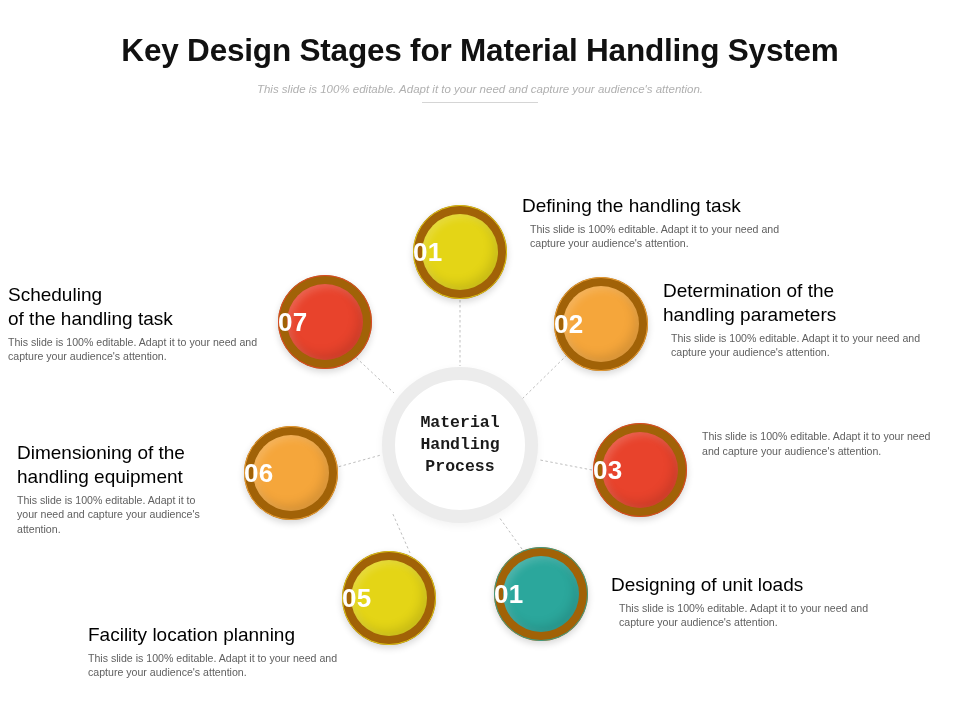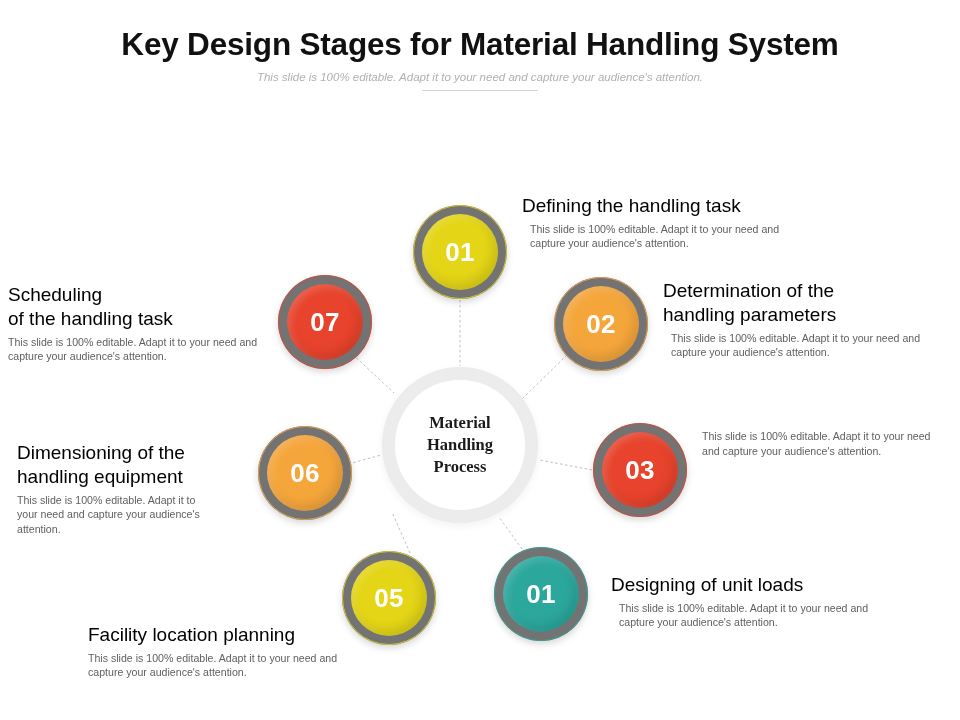--- a/index.html
+++ b/index.html
@@ -25,21 +25,21 @@
 
   
   .header {
     position: absolute;
     top: 0;
     left: 0;
     width: 960px;
     text-align: center;
   }
   .slide-title {
-    margin: 0;
+    margin: 6px;
     padding-top: 26px;
     font-size: 31.5px;
     font-weight: bold;
     color: #111111;
     letter-spacing: -0.2px;
     line-height: 1.15;
     font-family: "Liberation Sans", sans-serif;
   }
   .slide-subtitle {
     margin: 0;
@@ -89,34 +89,34 @@
     align-items: center;
     justify-content: center;
   }
   .hub-label {
     font-size: 16.5px;
     font-weight: bold;
     color: #1a1a1a;
     text-align: center;
     line-height: 1.32;
     white-space: pre-line;
-    font-family: Liberation Serif, serif;
+    font-family: Liberation Mono, monospace;
   }
 
   
   .node {
     position: absolute;
     width: 94px;
     height: 94px;
     border-radius: 50%;
     box-sizing: border-box;
     display: flex;
     align-items: center;
-    justify-content: center;
-    background: #737373;
+    justify-content: flex-start;
+    background: #a16207;
     box-shadow: 0 3px 7px rgba(0,0,0,0.16);
   }
   .node .ring-outer {
     position: absolute;
     inset: 0;
     border-radius: 50%;
     border: 1.4px solid currentColor;
     opacity: 0.85;
     box-sizing: border-box;
   }
@@ -218,21 +218,21 @@
       <span class="disc"></span>
       <span class="num">01</span>
     </div>
 
     <div class="node" style="left:342px; top:551px; color:#E4D516;">
       <span class="ring-outer"></span>
       <span class="disc"></span>
       <span class="num">05</span>
     </div>
 
-    <div class="node" style="left:258px; top:426px; color:#F5A63B;">
+    <div class="node" style="left:244px; top:426px; color:#F5A63B;">
       <span class="ring-outer"></span>
       <span class="disc"></span>
       <span class="num">06</span>
     </div>
 
     <div class="node" style="left:278px; top:275px; color:#E8432C;">
       <span class="ring-outer"></span>
       <span class="disc"></span>
       <span class="num">07</span>
     </div>

